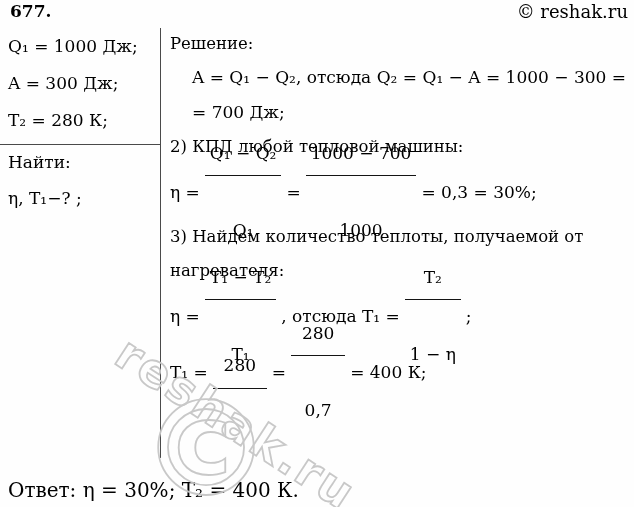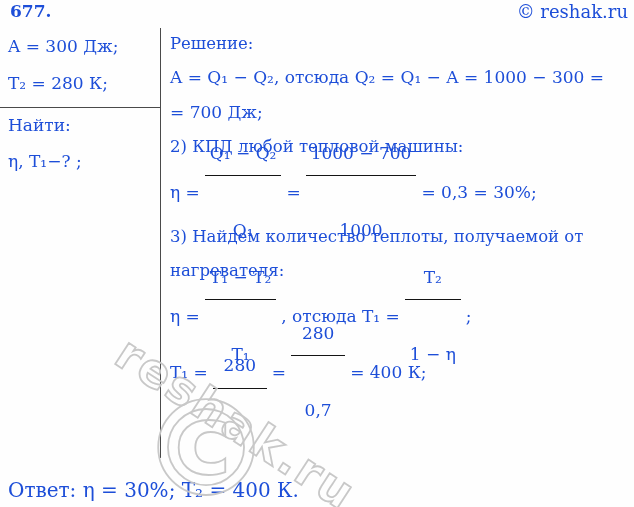--- a/index.html
+++ b/index.html
@@ -2,21 +2,21 @@
 <html><head>
 <meta charset="utf-8">
 <style>
   html, body { margin: 0; padding: 0; background: #ffffff; }
   .sheet {
     position: relative;
     width: 634px;
     height: 507px;
     background: #fefefe;
     font-family: "DejaVu Serif", serif;
-    color: #1d4ed8;
+    color: #000000;
     overflow: hidden;
   }
   .topbar {
     position: absolute;
     top: 1px; left: 10px; right: 6px;
     display: flex;
     justify-content: space-between;
     align-items: flex-start;
   }
   .prob { font-weight: bold; font-size: 17px; }
@@ -42,21 +42,21 @@
   .label-line { font-size: 17px; height: 31px; line-height: 31px; white-space: nowrap; }
   .given-line { font-size: 17px; height: 37px; line-height: 37px; white-space: nowrap; }
   .find-line  { font-size: 17px; height: 40px; line-height: 40px; white-space: nowrap; }
   .sep {
     border: none;
     border-top: 1.5px solid #4a4a4a;
     margin: 5px -6px 2px -8px;
   }
   .sol-line   { font-size: 16.5px; height: 34px; line-height: 34px; white-space: nowrap; }
   .sol-line.first { height: 32px; line-height: 32px; }
-  .math-line  { font-size: 17px; height: 35px; line-height: 35px; white-space: nowrap; }
+  .math-line  { font-size: 17px; height: 35px; line-height: 35px; white-space: nowrap; margin-left: 22px; }
   .fline {
     height: 56px;
     display: flex;
     align-items: center;
     font-size: 17px;
     white-space: pre;
   }
   .frac {
     display: inline-block;
     text-align: center;
@@ -85,20 +85,21 @@
 <div class="sheet">
 
   <div class="topbar">
     <span class="prob">677.</span>
     <span class="credit">© reshak.ru</span>
   </div>
 
   <div class="columns">
 
     <div class="leftcol">
+      <div class="given-line">Q₁ = 1000 Дж;</div>
       <div class="given-line">A = 300 Дж;</div>
       <div class="given-line">T₂ = 280 К;</div>
       <hr class="sep">
       <div class="label-line">Найти:</div>
       <div class="find-line">η, T₁−? ;</div>
     </div>
 
     <div class="rightcol">
       <div class="sol-line first">Решение:</div>
 

